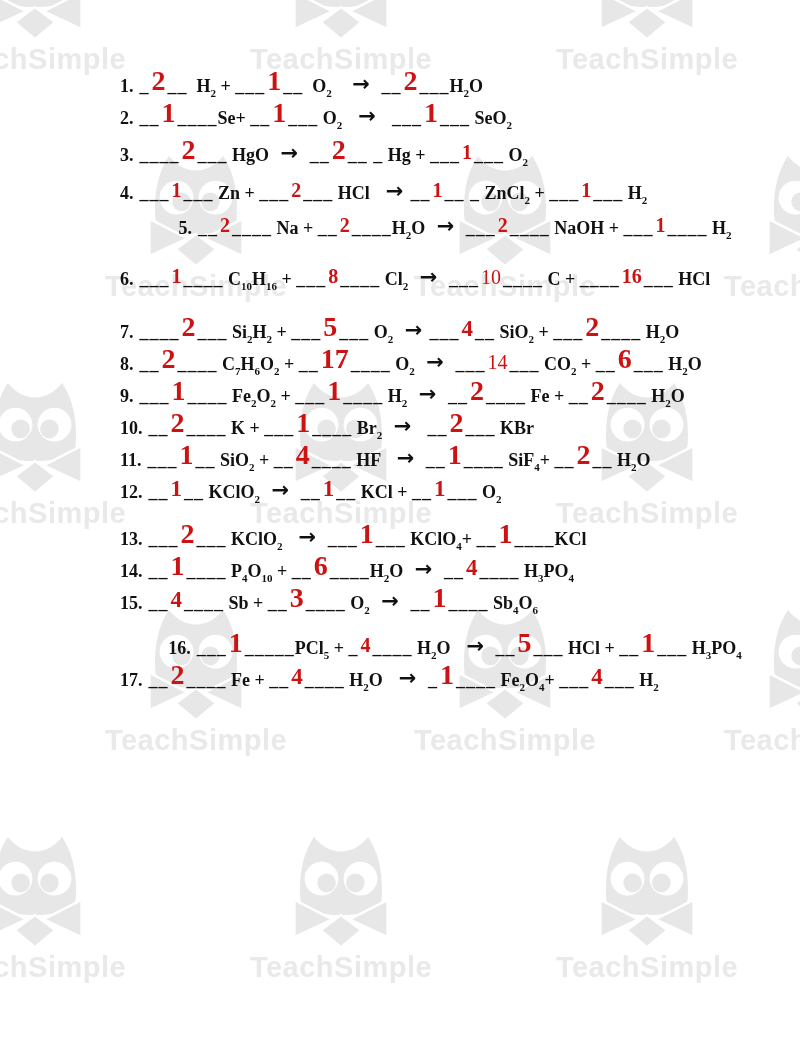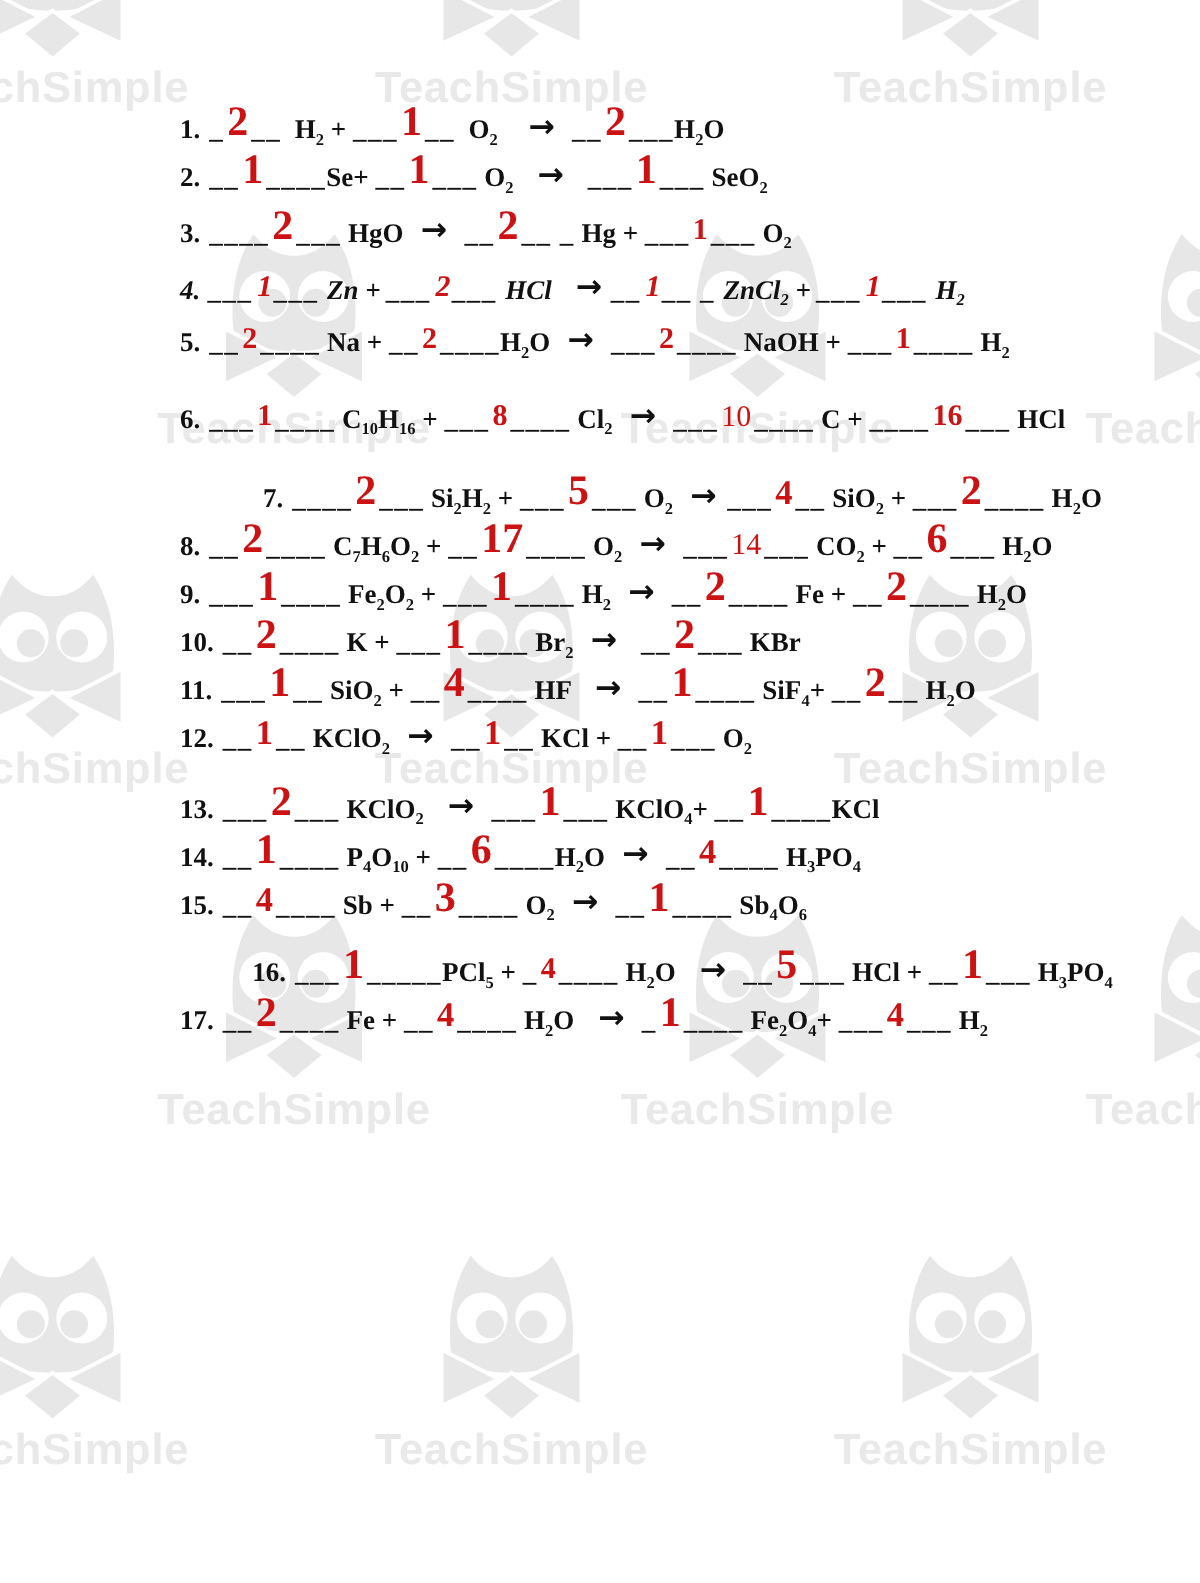--- a/index.html
+++ b/index.html
@@ -45,24 +45,24 @@
   }
   .eq {
     font-size: 18px;
     font-weight: bold;
     color: var(--ink, #111111);
     line-height: 32px;
     white-space: nowrap;
   }
   .eq:nth-child(1)  { margin-top: 0; }
   .eq:nth-child(3)  { margin-top: 5px; }
-  .eq:nth-child(4)  { margin-top: 6px; font-style: italic; }
-  .eq:nth-child(5)  { margin-top: 3px; }
+  .eq:nth-child(4)  { margin-top: 6px; }
+  .eq:nth-child(5)  { margin-top: 3px; text-align: center; }
   .eq:nth-child(6)  { margin-top: 19px; }
-  .eq:nth-child(7)  { margin-top: 21px; text-align: center; }
+  .eq:nth-child(7)  { margin-top: 21px; }
   .eq:nth-child(13) { margin-top: 15px; }
   .eq:nth-child(16) { margin-top: 13px; text-align: center; }
   .no { padding-right: 6px; }
   .f  { white-space: pre; }
   .f sub { font-size: 11px; line-height: 0; }
   .u {
     white-space: pre;
     color: var(--ink, #111);
     letter-spacing: 1px;
     font-weight: bold;

